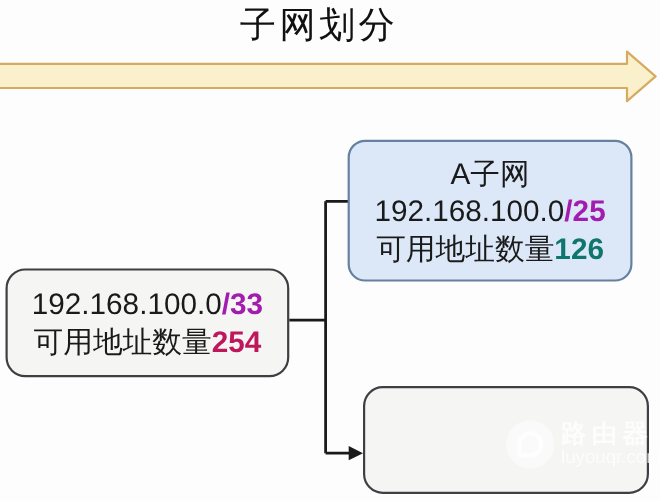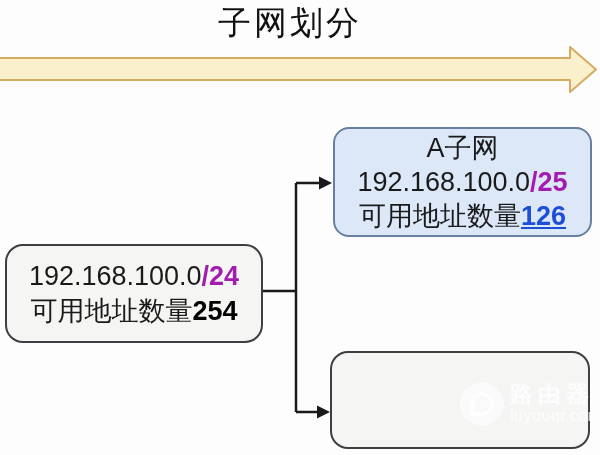--- a/index.html
+++ b/index.html
@@ -46,27 +46,27 @@
     background: #f5f5f4;
     border: 2.5px solid #3d3f42;
     border-radius: 18px;
   }
   .box-blue {
     background: #dce8f8;
     border: 2.5px solid #67809f;
     border-radius: 16px;
   }
   .main-box   { left: 5px;   top: 244px; width: 258px; height: 99px; }
-  .subnet-a   { left: 333px; top: 127px; width: 259px; height: 110px; }
+  .subnet-a   { left: 316px; top: 127px; width: 259px; height: 129px; }
   .subnet-a .line { line-height: 34px; }
   .subnet-b   { left: 330px; top: 351px; width: 260px; height: 98px; }
   .mask  { color: #a21caf; font-weight: bold; }
   .mask-italic { font-style: italic; }
-  .count { color: #000000; font-weight: bold; }
-  .count-soft { color: #1d4ed8; text-decoration: underline; }
+  .count { color: #be185d; font-weight: bold; }
+  .count-soft { color: #0f766e; }
 
   .watermark {
     position: absolute;
     left: 460px;
     top: 382px;
     display: flex;
     align-items: flex-start;
     z-index: 6;
     pointer-events: none;
   }
@@ -113,21 +113,21 @@
     <polygon points="-4,58 570,58 570,47 596,69.5 570,92 570,80 -4,80" fill="#fbf0cc" stroke="#d5ab62" stroke-width="2" stroke-linejoin="round"></polygon>
 
     <path d="M263 291 H296 M296 183 V412 M296 183 H321 M296 412 H319" fill="none" stroke="#1a1a1a" stroke-width="2.5"></path>
 
     <polygon points="319,176.5 332,183 319,189.5" fill="#1a1a1a"></polygon>
     <polygon points="317,405.5 330,412 317,418.5" fill="#1a1a1a"></polygon>
   </svg>
 
   <div class="box box-gray main-box">
     <div class="line">
-      <span>192.168.100.0</span><span class="mask">/24</span>
+      <span>192.168.100.0</span><span class="mask">/33</span>
     </div>
     <div class="line">
       <span>可用地址数量</span><span class="count">254</span>
     </div>
   </div>
 
   <div class="box box-blue subnet-a">
     <div class="line">A子网</div>
     <div class="line">
       <span>192.168.100.0</span><span class="mask">/25</span>

